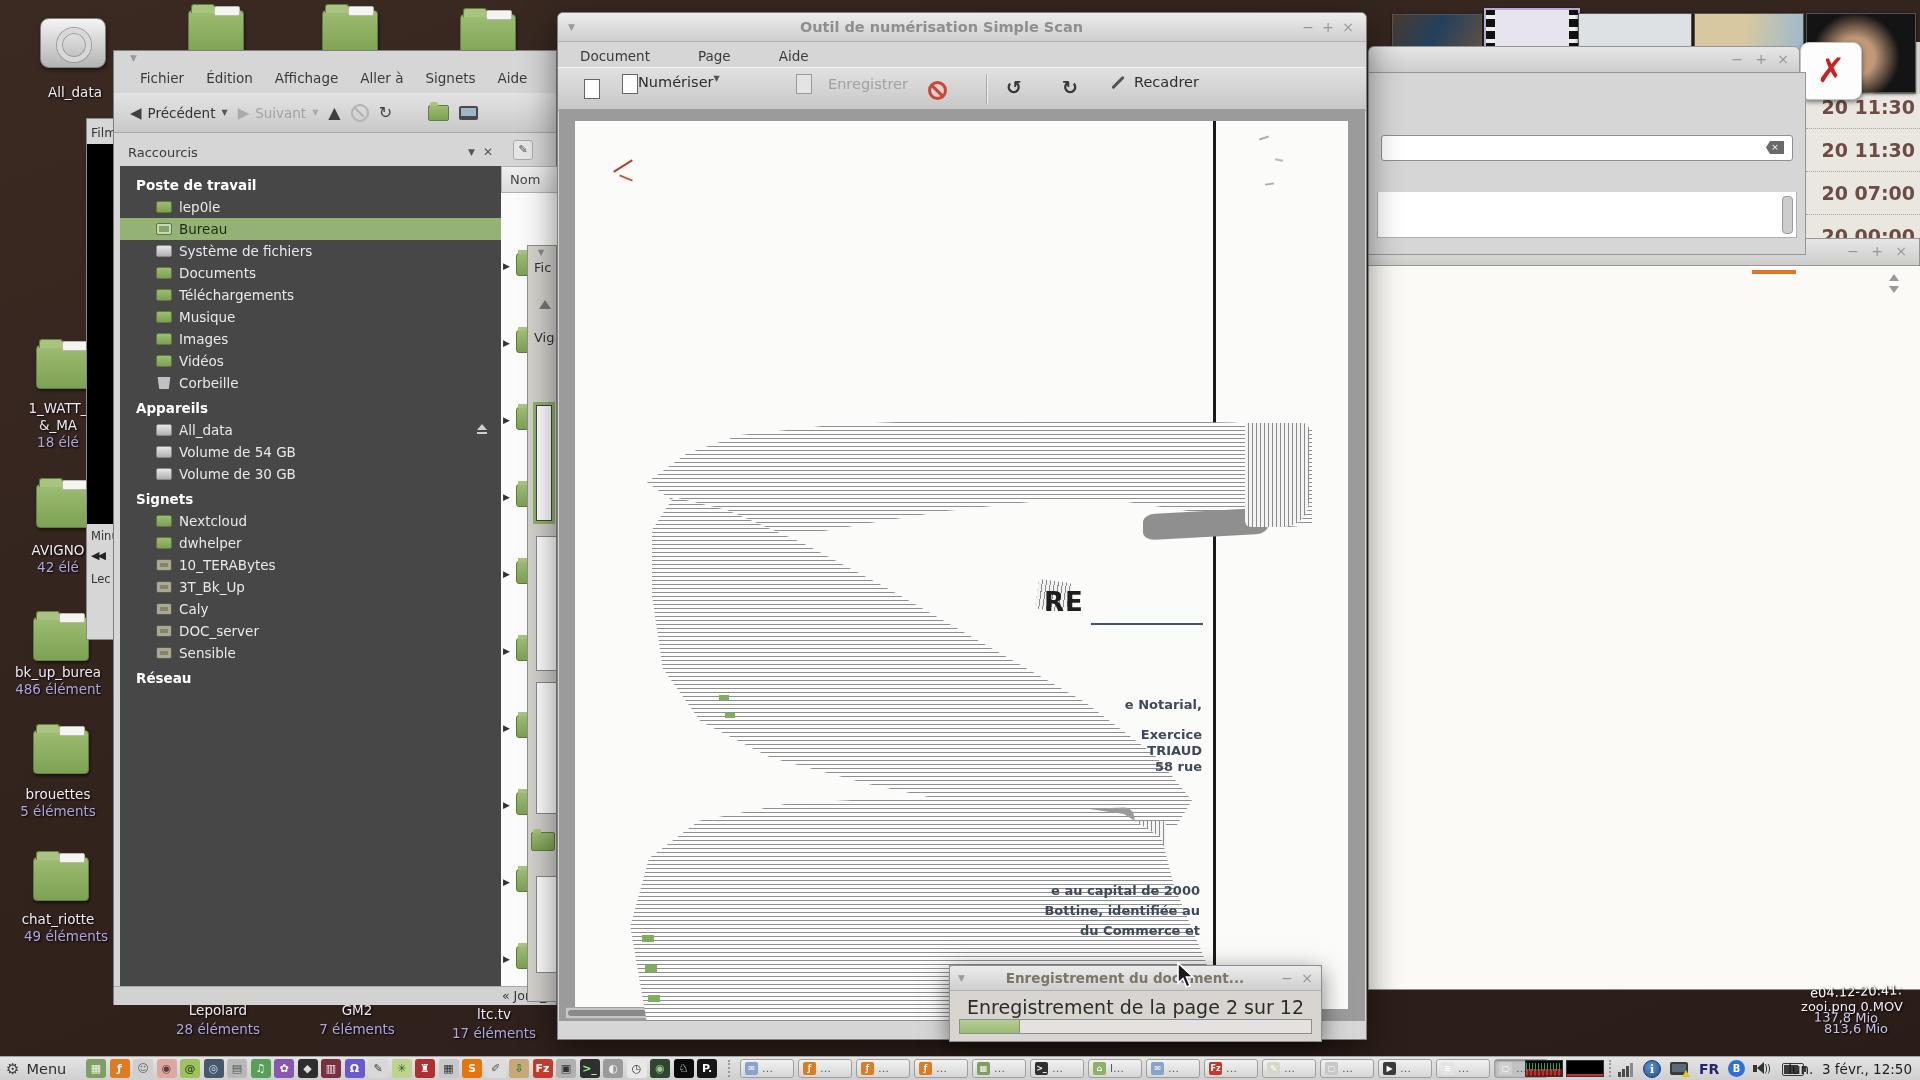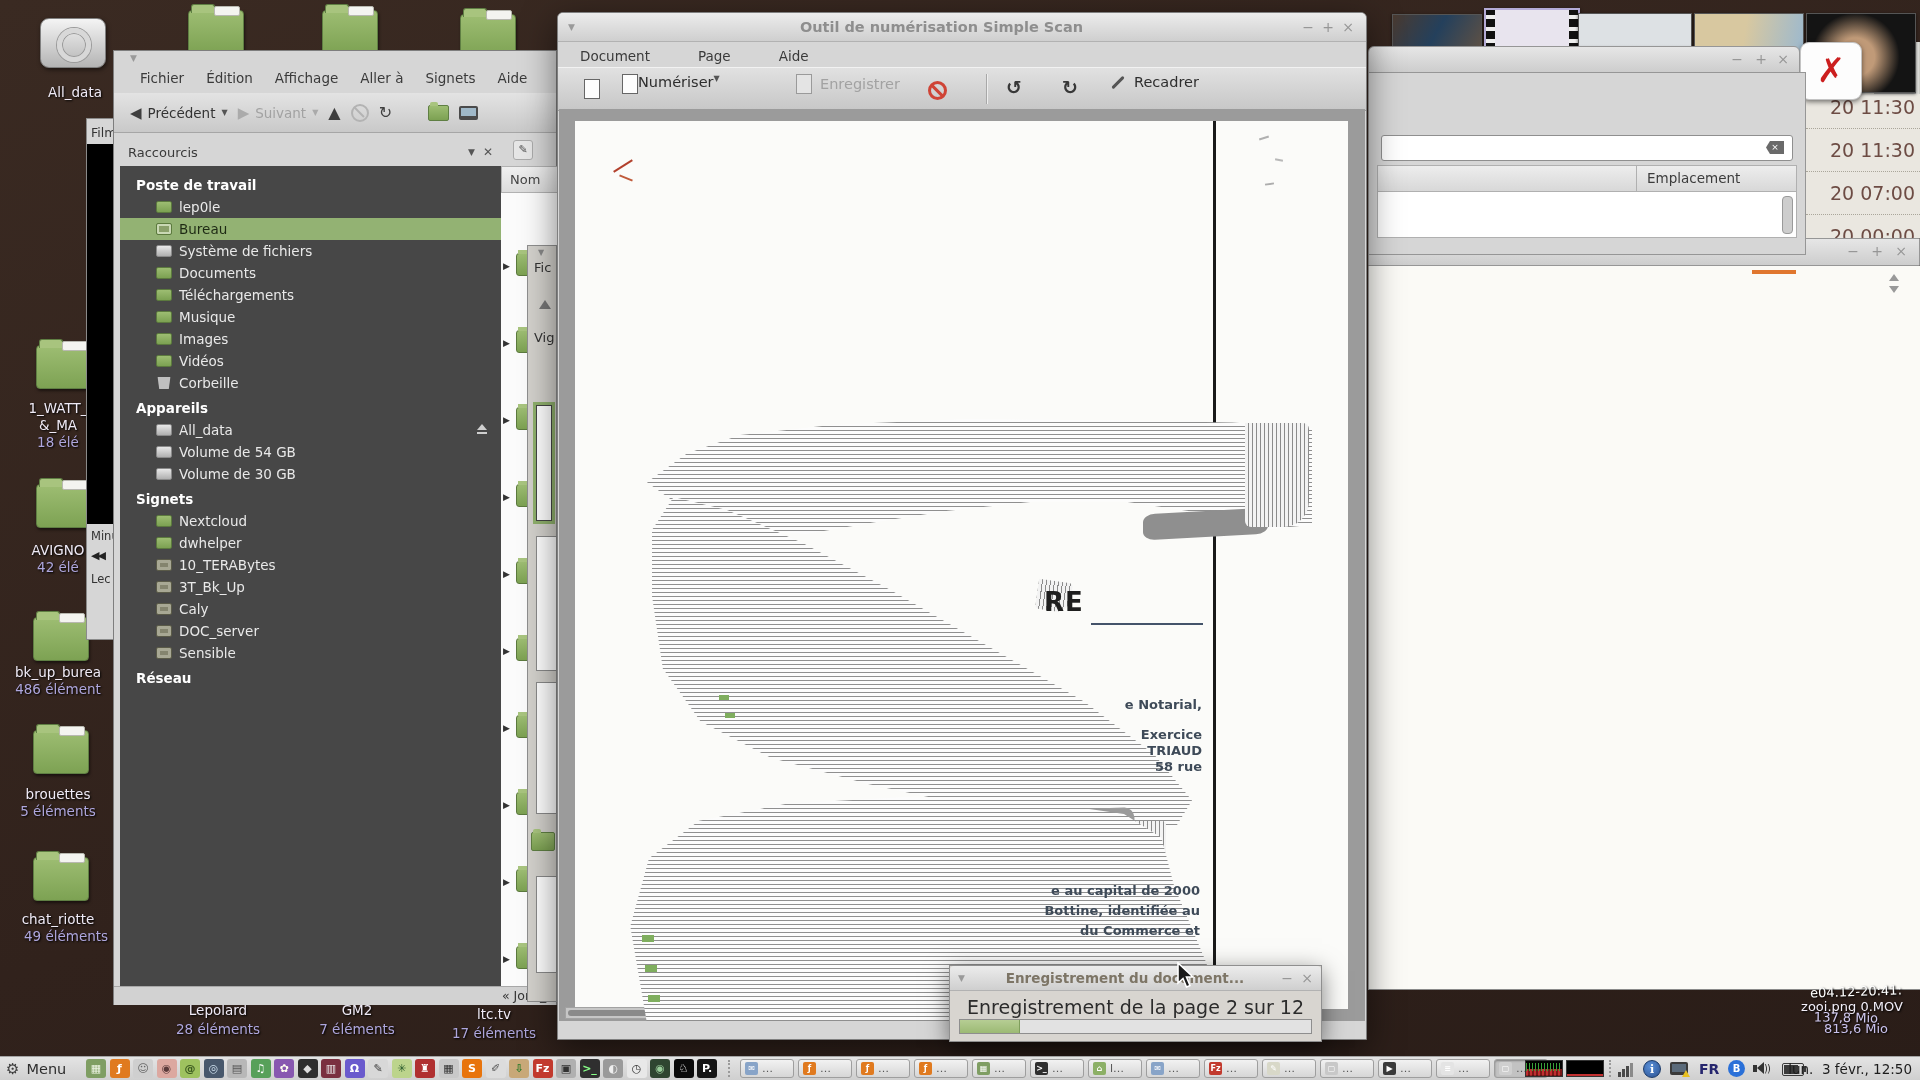--- a/index.html
+++ b/index.html
@@ -106,21 +106,21 @@
   #ss-hthumb{position:absolute;left:2px;top:2px;width:92px;height:6px;background:#8a8a8a;border-radius:3px;}
   
   #dlg{left:949px;top:965px;width:373px;height:77px;background:#d8d5d0;border:1px solid #8f8f8f;
     box-shadow:0 6px 22px rgba(0,0,0,.5);box-sizing:border-box;}
   #dlg .msg{position:absolute;left:0;top:30px;width:100%;text-align:center;font-size:19px;color:#2b2b2b;}
   #dlg-track{position:absolute;left:9px;top:53px;width:353px;height:15px;background:#e2e2e2;border:1px solid #8e8e8e;box-sizing:border-box;}
   #dlg-fill{height:100%;background:linear-gradient(#b6cd94,#9cba74);border-right:1px solid #7f9e5c;box-sizing:border-box;}
   
   #ts-panel{left:1806px;top:86px;width:114px;height:152px;background:#eae7e0;overflow:hidden;}
   .ts-row{height:43px;display:flex;align-items:center;justify-content:flex-end;padding-right:5px;
-    font-weight:normal;font-size:19px;color:#6d4c44;border-bottom:1px dotted #aaa69a;box-sizing:border-box;}
+    font-weight:bold;font-size:19px;color:#6d4c44;border-bottom:1px dotted #aaa69a;box-sizing:border-box;}
   #winA{left:1368px;top:46px;width:432px;height:27px;background:linear-gradient(#e6e6e6,#cdcdcd);
     border:1px solid #969696;border-radius:6px 6px 0 0;box-sizing:border-box;}
   #winB{left:1368px;top:72px;width:438px;height:183px;background:#d6d6d6;border:1px solid #969696;box-sizing:border-box;}
   #winB-search{position:absolute;left:12px;top:62px;width:412px;height:26px;background:#fff;
     border:1px solid #8f8f8f;border-radius:3px;box-sizing:border-box;}
   .bsp{position:absolute;right:8px;top:5px;width:18px;height:13px;background:#6a6a6a;
     clip-path:polygon(22% 0,100% 0,100% 100%,22% 100%,0 50%);color:#fff;font-size:9px;text-align:center;line-height:13px;}
   #winB-header{position:absolute;left:8px;top:92px;width:420px;height:27px;background:linear-gradient(#ededed,#d8d8d8);
     border:1px solid #b0b0b0;box-sizing:border-box;}
   #winB-header .col2{position:absolute;left:258px;top:0;bottom:0;border-left:1px solid #b0b0b0;
@@ -231,23 +231,20 @@
   <div class="abs" id="winC">
     <div class="abs" style="left:383px;top:4px;width:44px;height:4px;background:#e0762e;"></div>
     <div class="abs" style="left:520px;top:8px;width:0;height:0;border-left:5px solid transparent;border-right:5px solid transparent;border-bottom:7px solid #999;"></div>
     <div class="abs" style="left:520px;top:20px;width:0;height:0;border-left:5px solid transparent;border-right:5px solid transparent;border-top:7px solid #999;"></div>
   </div>
 
   <div class="abs" id="winB">
     <div id="winB-search">
       <span class="bsp">×</span>
     </div>
-    <div id="winB-header">
-      <span class="col2">Emplacement</span>
-    </div>
     <div id="winB-list">
       <span id="winB-scroll"></span>
     </div>
   </div>
 
   <div class="abs" id="winA">
     <span class="tbtn" style="position:absolute;right:52px;top:4px;">−</span>
     <span class="tbtn" style="position:absolute;right:28px;top:4px;">+</span>
     <span class="tbtn" style="position:absolute;right:6px;top:4px;">×</span>
   </div>
@@ -454,21 +451,21 @@
       </div>
     <div id="ss-toolbar">
       <div class="abs" style="left:26px;top:11px;">
           <div class="page-ic"></div>
         </div>
       <div class="abs" style="left:64px;top:6px;display:flex;align-items:flex-start;">
         <span class="page-ic"></span>
         <span class="tlabel">Numériser</span>
         <span class="mini-caret">▼</span>
       </div>
-      <div class="abs" style="left:238px;top:6px;display:flex;align-items:center;gap:8px;">
+      <div class="abs" style="left:238px;top:6px;display:flex;align-items:center;gap:16px;">
         <span class="page-ic gray"></span>
         <span class="tlabel dis">Enregistrer</span>
       </div>
       <div class="abs stop-red" style="left:370px;top:13px;"></div>
       <div class="tsep" style="left:428px;"></div>
       <span class="abs rot" style="left:448px;top:8px;">↺</span>
       <span class="abs rot" style="left:504px;top:8px;">↻</span>
       <div class="abs" style="left:552px;top:6px;display:flex;align-items:center;gap:8px;">
         <span style="width:16px;height:3px;background:#555;transform:rotate(-45deg);border-radius:2px;"></span>
         <span class="tlabel">Recadrer</span>

